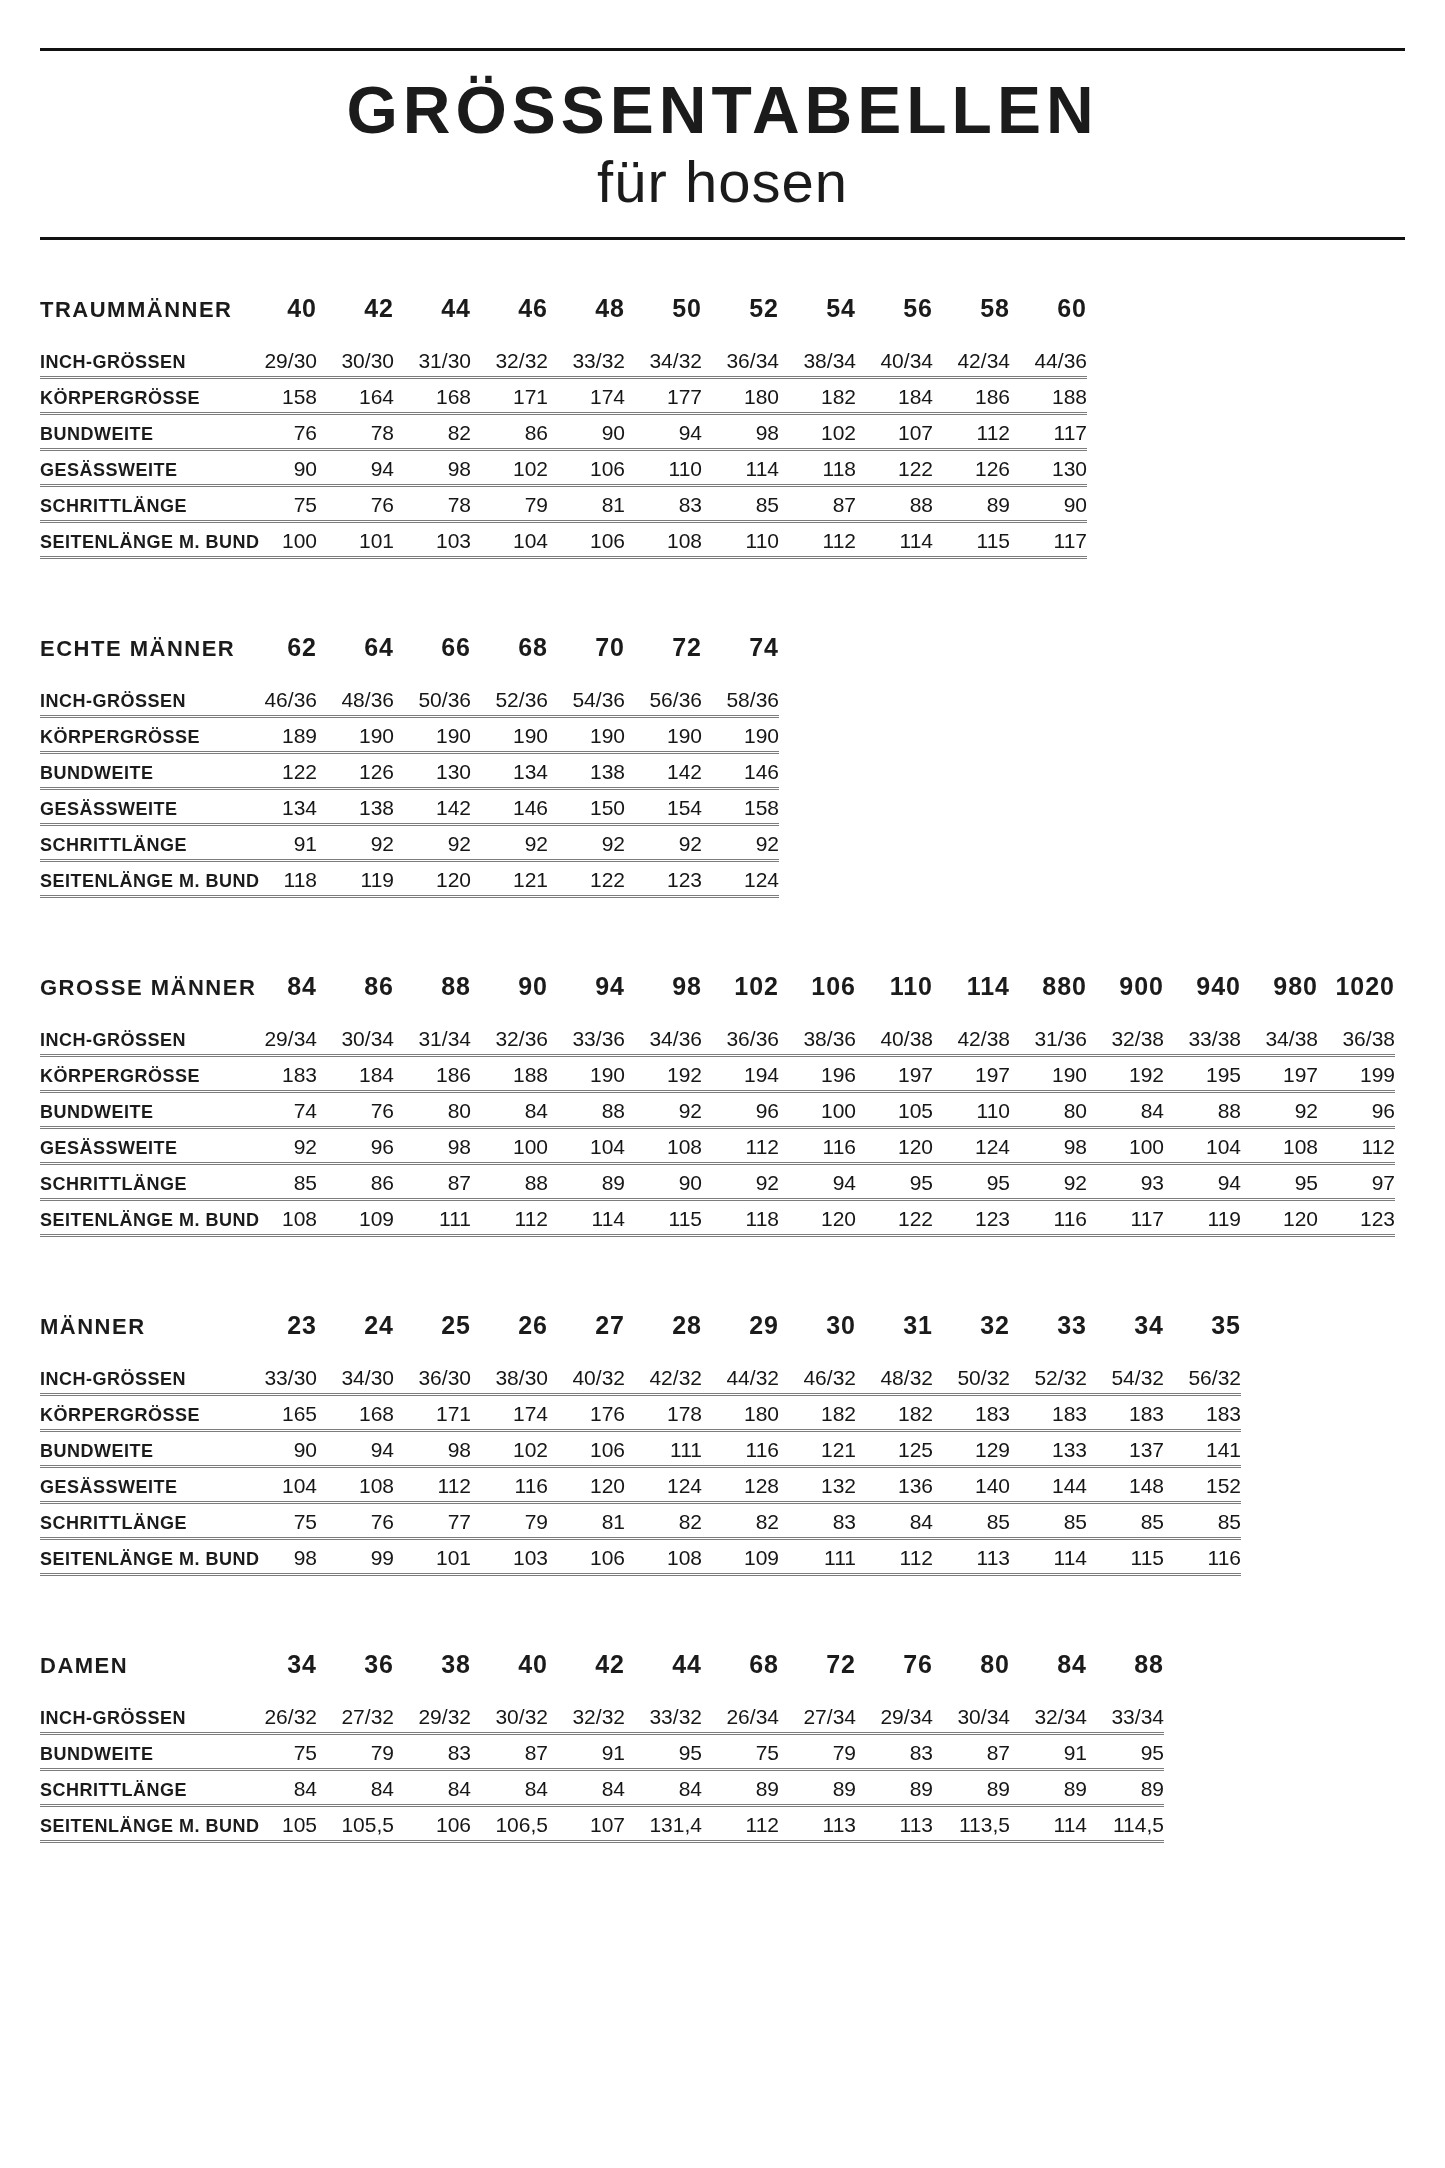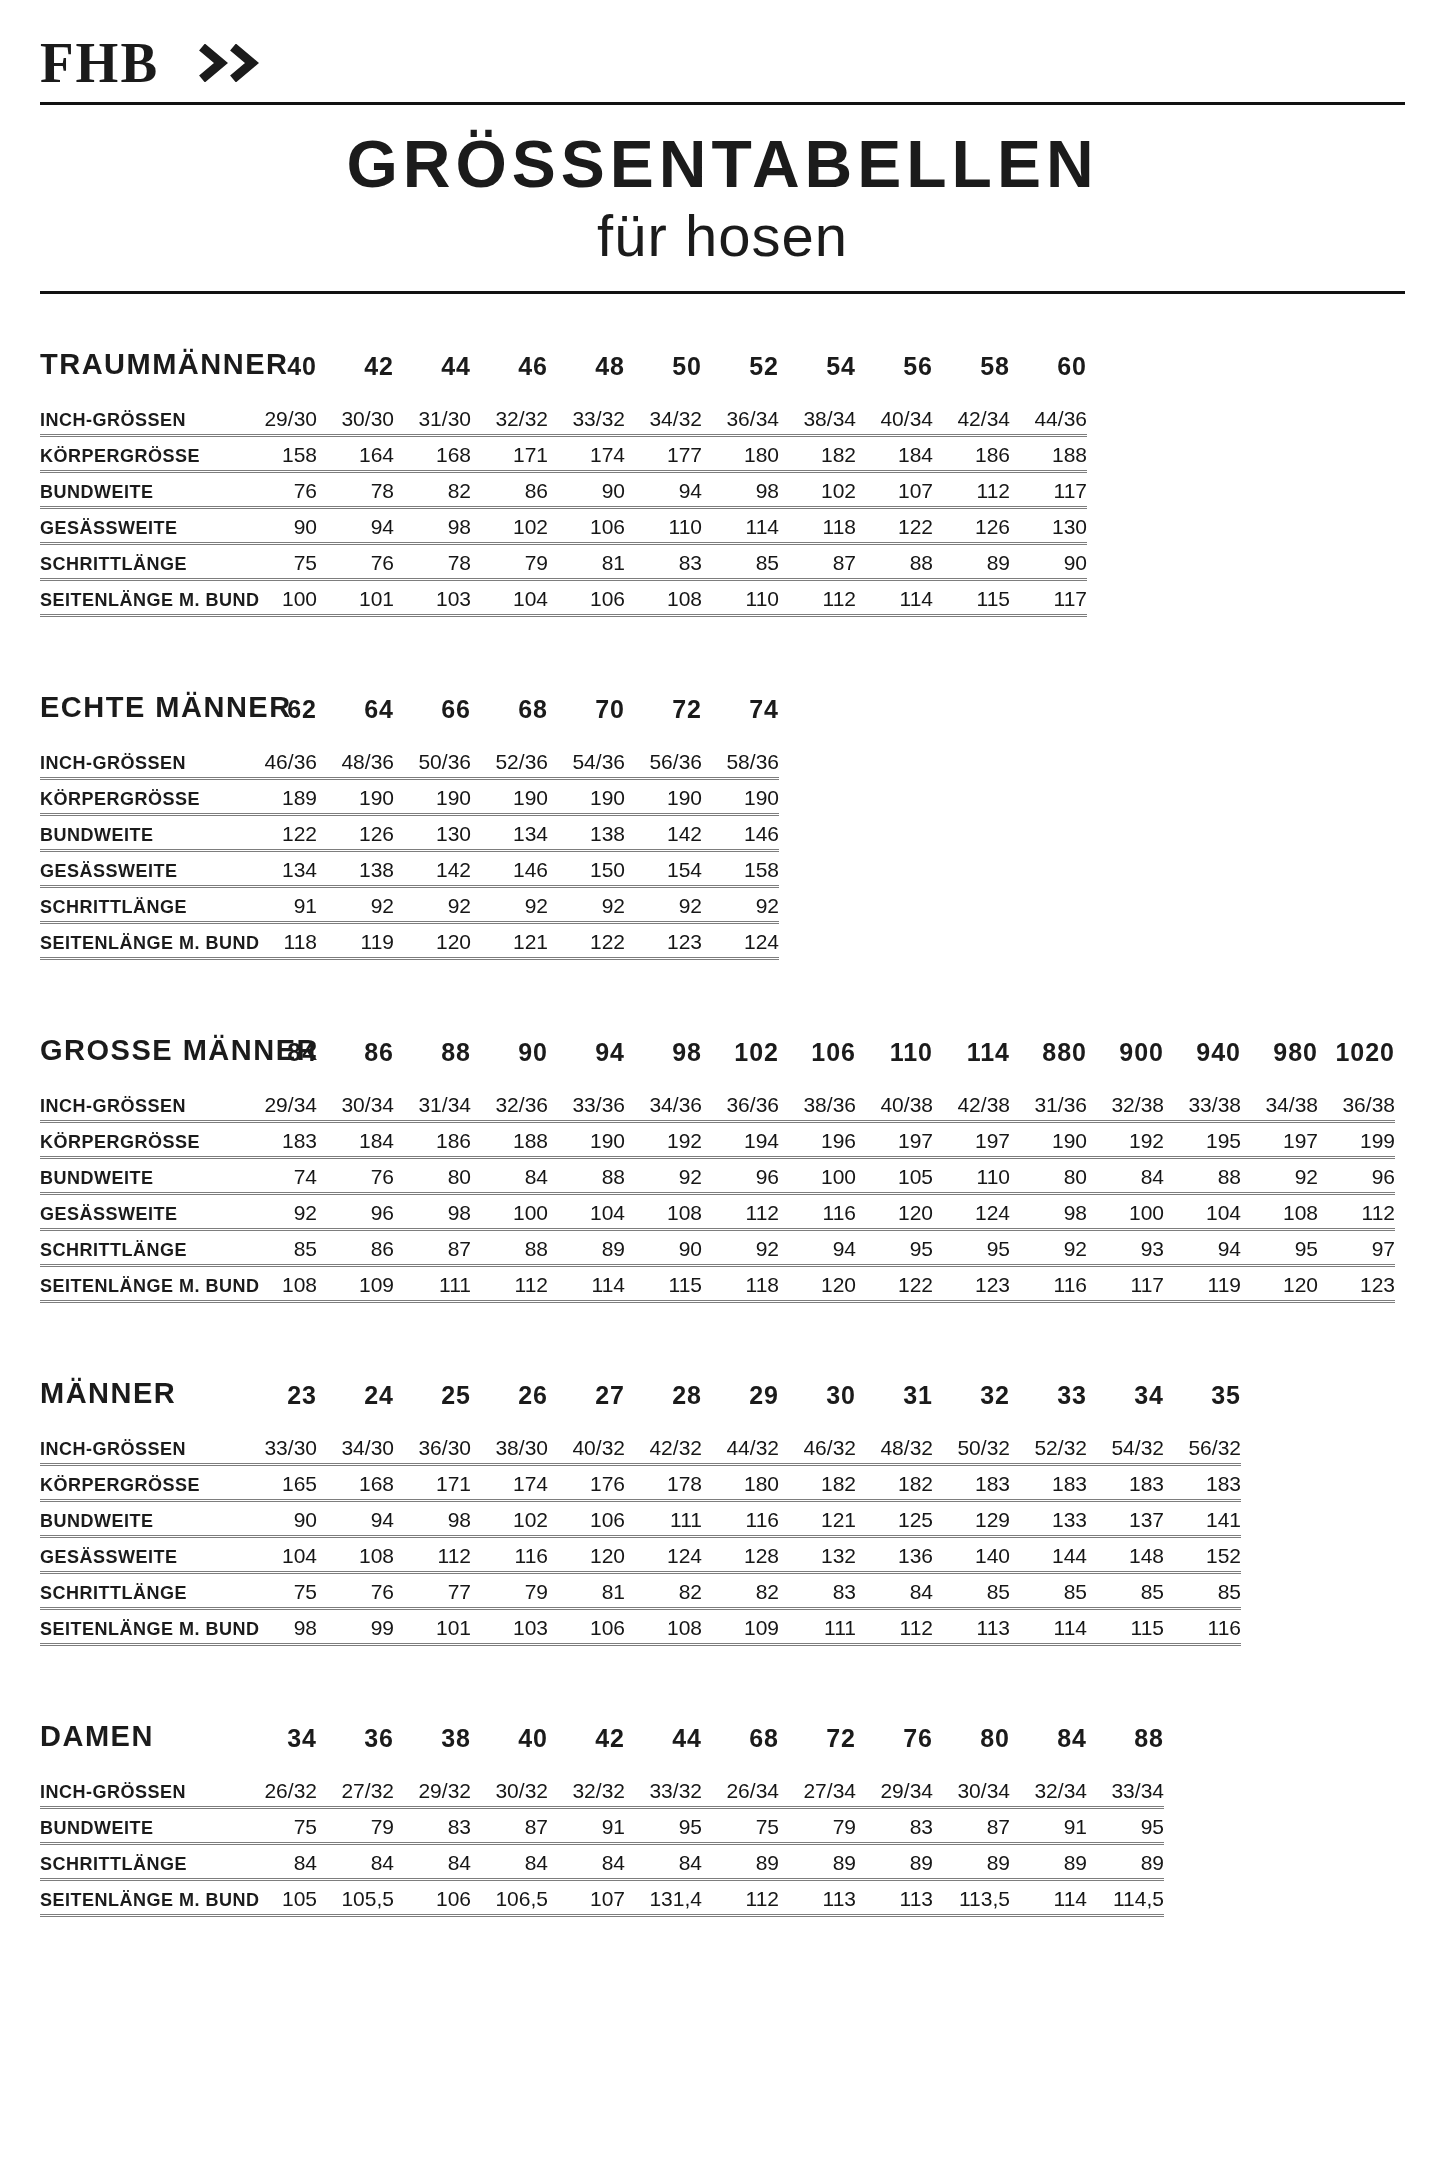--- a/index.html
+++ b/index.html
@@ -75,21 +75,21 @@
     margin-top: 74px;
     font-stretch: condensed;
   }
   table.size-table.first { margin-top: 54px; }
   .size-table th, .size-table td {
     padding: 0;
     vertical-align: bottom;
   }
   .size-table th.group-title {
     text-align: left;
-    font-size: 29px;
+    font-size: 22px;
     font-weight: bold;
     letter-spacing: 1.5px;
     white-space: nowrap;
     padding-bottom: 20px;
   }
   .size-table th.size-head {
     text-align: right;
     font-size: 25px;
     font-weight: bold;
     letter-spacing: 1px;
@@ -111,29 +111,20 @@
     color: #161616;
     padding: 6px 0 3px 0;
     border-bottom: 3px double #7d7d7d;
   }
 </style>
 </head>
 <body>
 
 <div class="page">
 
-  <div class="logo-row">
-    <span class="logo-text">FHB</span>
-    <span class="chevrons">
-      <svg width="62" height="38" viewBox="0 0 62 38" aria-hidden="true">
-        <path d="M5 3 L24 19 L5 35" stroke="#1b1b1b" stroke-width="9" fill="none" stroke-linejoin="miter"></path>
-        <path d="M36 3 L55 19 L36 35" stroke="#1b1b1b" stroke-width="9" fill="none" stroke-linejoin="miter"></path>
-      </svg>
-    </span>
-  </div>
 
   <hr class="rule rule-top">
 
   <div class="title-block">
     <h1 class="page-title">GRÖSSENTABELLEN</h1>
     <h2 class="page-subtitle">für hosen</h2>
   </div>
 
   <hr class="rule rule-under-title">
 

